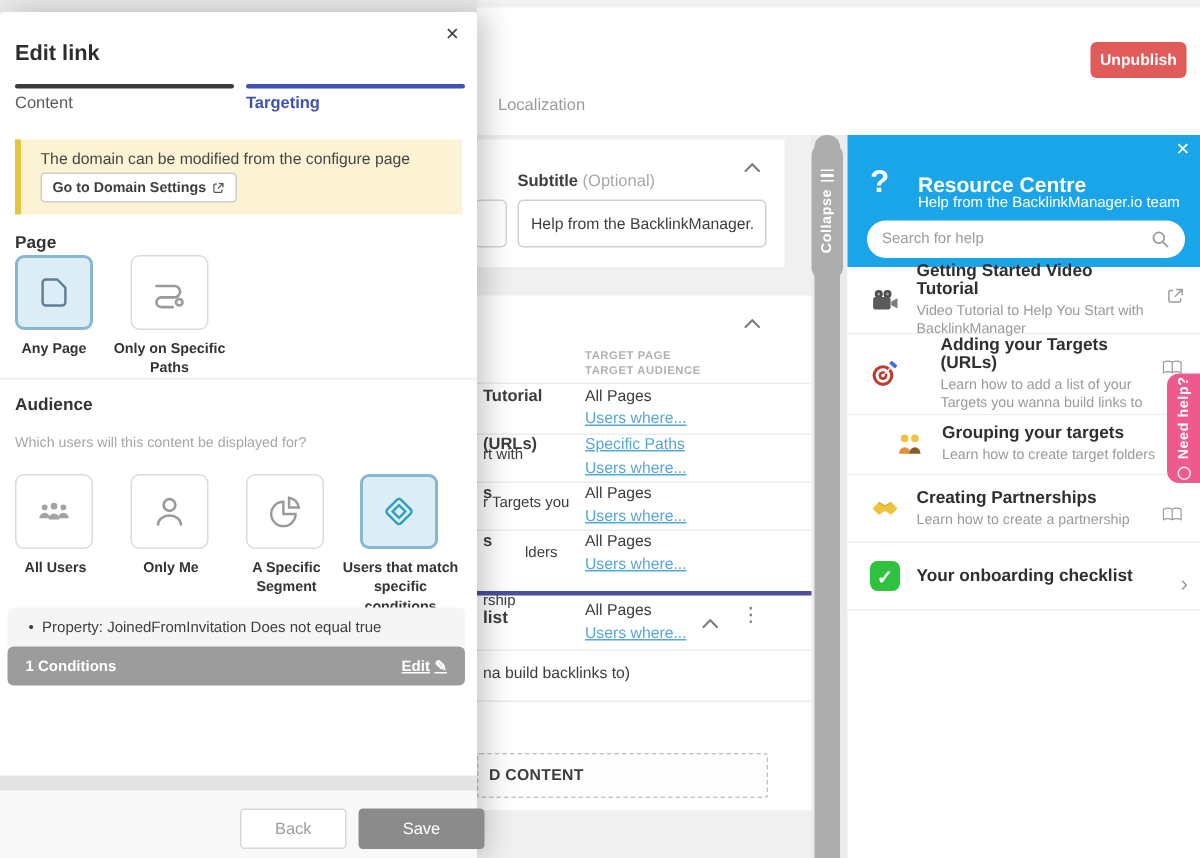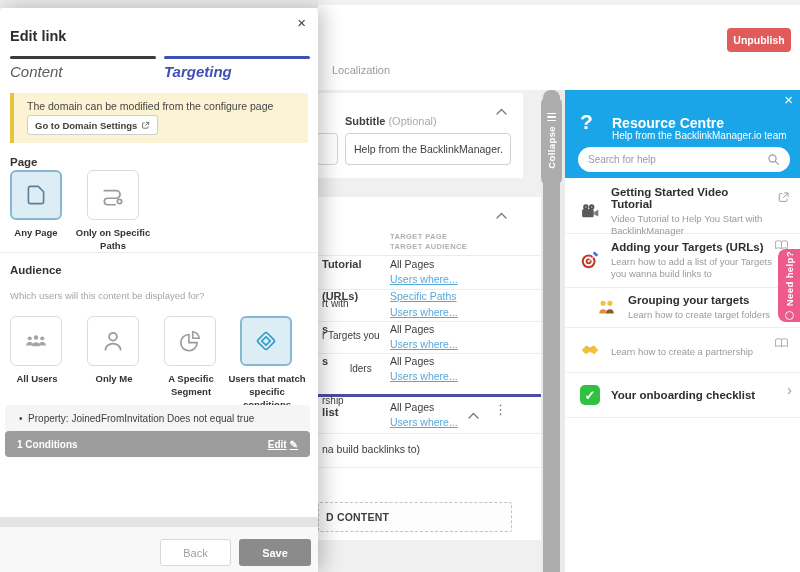--- a/index.html
+++ b/index.html
@@ -66,41 +66,41 @@
   .nh-circle { width:9px; height:9px; border:1.2px solid #fff; border-radius:50%; opacity:.85; }
 
   
   .modal { position:absolute; left:0; top:8px; width:318px; height:564px; z-index:40; box-shadow:6px 0 18px rgba(0,0,0,.22); }
   .modal-body { position:relative; height:509px; background:#fff; border-radius:3px 3px 0 0; }
   .modal-close { position:absolute; right:12px; top:6px; background:none; border:none; font-size:15px; color:#3e3e3e; cursor:pointer; font-family:inherit; }
   .modal-title { position:absolute; left:10px; top:20px; font-size:14.5px; font-weight:bold; color:#2d2d2d; }
   .tabbar { position:absolute; top:48px; height:3px; width:146px; border-radius:2px; }
   .tabbar.content { left:10px; background:#3a3a3a; }
   .tabbar.targeting { left:164px; background:#3f51b5; }
-  .tab-label { position:absolute; top:55px; font-size:15px; background:none; border:none; cursor:pointer; font-family:inherit;font-style:italic; }
+  .tab-label { position:absolute; top:55px; font-size:11px; background:none; border:none; cursor:pointer; font-family:inherit; }
   .tab-label.content { left:10px; color:#5a5a5a; }
   .tab-label.targeting { left:164px; color:#3f51b5; font-weight:bold; }
   .notice { position:absolute; left:10px; top:85px; width:298px; height:50px; background:#fbf3d3; border-left:4px solid #e4c440; }
   .notice-text { position:absolute; left:13px; top:7px; font-size:10.5px; color:#454545;text-align:right; }
   .gds-btn { position:absolute; left:13px; top:22px; height:20px; padding:0 7px; background:#fff; border:1px solid #cfcfcf; border-radius:3px; font-size:9.5px; font-weight:bold; color:#3d3d3d; display:inline-flex; align-items:center; gap:4px; cursor:pointer; font-family:inherit; }
   .sec-title { position:absolute; left:10px; font-size:11.5px; font-weight:bold; color:#333; }
   .opt-card { position:absolute; width:52px; height:50px; background:#fff; border:1px solid #dbdbdb; border-radius:6px; display:flex; align-items:center; justify-content:center; cursor:pointer; }
   .opt-card.selected { background:#ddedf6; border:2px solid #86b8d4; }
   .opt-label { position:absolute; width:80px; text-align:center; font-size:9.5px; font-weight:bold; color:#333; line-height:1.35; }
   .hsep { position:absolute; left:0; right:0; top:244px; height:1px; background:#ececec; }
   .aud-question { position:absolute; left:10px; top:282px; font-size:9.5px; color:#a6a6a6; }
   .cond-wrap { position:absolute; left:5px; top:397px; width:305px; }
   .cond-row { background:#f5f5f5; border-radius:4px 4px 0 0; padding:8px 12px 7px 14px; font-size:10px; color:#3e3e3e; }
   .cond-bar { height:26px; background:#9c9c9c; border-radius:4px; display:flex; align-items:center; justify-content:space-between; padding:0 12px; }
   .cond-count { color:#fff; font-size:10px; font-weight:bold; }
   .cond-edit { background:none; border:none; color:#fff; font-size:10px; font-weight:bold; text-decoration:underline; cursor:pointer; display:inline-flex; gap:3px; align-items:center; font-family:inherit; }
   .modal-strip { height:10px; background:#e3e3e3; }
   .modal-footer { position:relative; height:45px; background:#f8f8f8; }
   .back-btn { position:absolute; left:160px; top:12px; width:71px; height:27px; background:#fff; border:1px solid #d8d8d8; border-radius:3px; color:#9e9e9e; font-size:11px; cursor:pointer; font-family:inherit; }
-  .save-btn { position:absolute; left:239px; top:12px; width:72px; height:27px; background:#8b8b8b; border:none; border-radius:3px; color:#fff; font-size:11px; font-weight:bold; cursor:pointer; font-family:inherit; }
+  .save-btn { position:absolute; left:239px; top:12px; width:84px; height:27px; background:#8b8b8b; border:none; border-radius:3px; color:#fff; font-size:11px; font-weight:normal; cursor:pointer; font-family:inherit; }
 </style>
 </head>
 <body>
 
 <div class="canvas">
 
   <div class="top-bar"></div>
   <button class="unpublish-btn">Unpublish</button>
   <div class="localization-tab">Localization</div>
 
@@ -192,37 +192,37 @@
       <div class="rc-search">
         <input type="text" placeholder="Search for help" style="">
         <svg width="13" height="13" viewBox="0 0 20 20">
             <circle cx="8.5" cy="8.5" r="5.5" fill="none" stroke="#9b9b9b" stroke-width="1.8"></circle>
             <line x1="13" y1="13" x2="17.5" y2="17.5" stroke="#9b9b9b" stroke-width="1.8" stroke-linecap="round"></line>
           </svg>
       </div>
     </div>
 
     <div class="rc-list">
-      <div class="rc-item" style="height:45px;margin-top:11px;">
+      <div class="rc-item" style="height:45px;">
         <span class="icon-box">
           <svg width="20" height="17" viewBox="0 0 24 20">
               <circle cx="7" cy="4.5" r="3.2" fill="#4d4d4d"></circle>
               <circle cx="14" cy="4.5" r="3.2" fill="#4d4d4d"></circle>
               <circle cx="7" cy="4.5" r="1.2" fill="#9a9a9a"></circle>
               <circle cx="14" cy="4.5" r="1.2" fill="#9a9a9a"></circle>
               <rect x="2.5" y="7" width="14" height="10" rx="2" fill="#5a5a5a"></rect>
               <path d="M17 10.5 L22 8 V16 L17 13.5 Z" fill="#7a7a7a"></path>
             </svg>
         </span>
         <span class="txt">
           <div class="t">Getting Started Video Tutorial</div>
           <div class="d">Video Tutorial to Help You Start with BacklinkManager</div>
         </span>
       </div>
-      <div class="rc-item" style="height:54px;">
+      <div class="rc-item" style="height:54px;gap:16px;">
         <span class="icon-box">
           <svg width="19" height="19" viewBox="0 0 22 22">
               <circle cx="10" cy="12" r="8" fill="#c0392b"></circle>
               <circle cx="10" cy="12" r="5.6" fill="#ffffff"></circle>
               <circle cx="10" cy="12" r="3.4" fill="#c0392b"></circle>
               <line x1="10" y1="12" x2="17" y2="5" stroke="#e8e8e8" stroke-width="1.2"></line>
               <circle cx="10" cy="12" r="1.3" fill="#ffffff"></circle>
               <rect x="15" y="2" width="6" height="3" rx="1" transform="rotate(40 18 3.5)" fill="#3f6fd8"></rect>
             </svg>
         </span>
@@ -246,20 +246,21 @@
         </span>
       </div>
       <div class="rc-item" style="height:45px;">
         <span class="icon-box">
           <svg width="20" height="14" viewBox="0 0 24 16">
               <path d="M2 8 L7 3 L12 6 L17 3 L22 8 L17 13 L12 10 L7 13 Z" fill="#f0c23c"></path>
               <path d="M7 3 L12 6 L17 3" fill="none" stroke="#d8a52a" stroke-width="1"></path>
             </svg>
         </span>
         <span class="txt">
+          <div class="t">Creating Partnerships</div>
           <div class="d">Learn how to create a partnership</div>
         </span>
       </div>
       <div class="rc-item" style="height:45px;">
         <span class="icon-box">
           <span class="check-badge">✓</span>
         </span>
         <span class="txt">
           <div class="t">Your onboarding checklist</div>
         </span>

